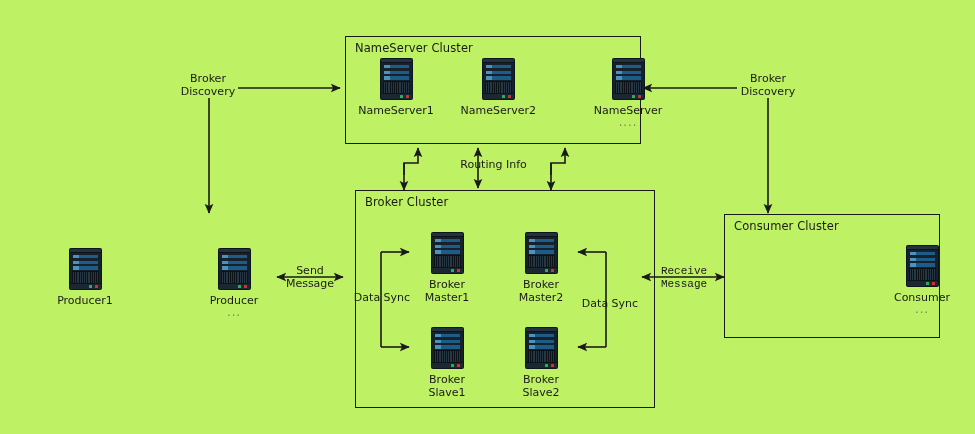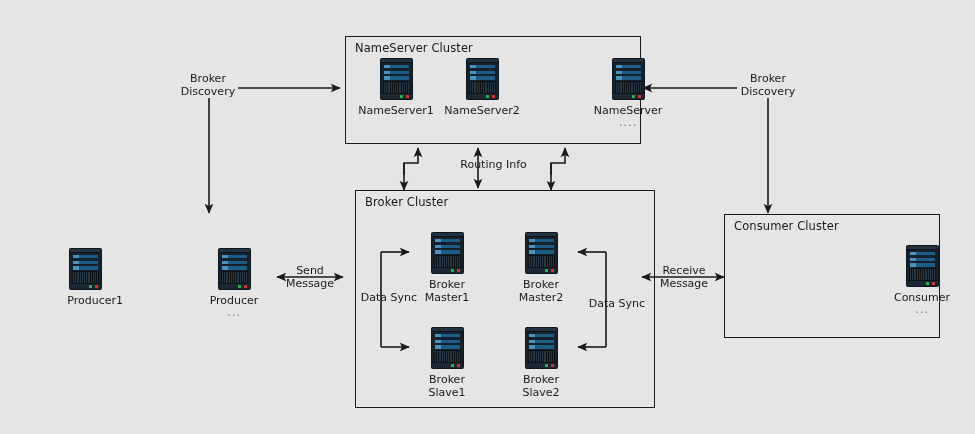--- a/index.html
+++ b/index.html
@@ -7,21 +7,21 @@
     padding: 0;
     background: #ffffff;
   }
   body {
     font-family: "DejaVu Sans", sans-serif;
   }
   #canvas {
     position: relative;
     width: 975px;
     height: 434px;
-    background: #e5e5e5;
+    background: #bef264;
     overflow: hidden;
   }
   svg.layer {
     position: absolute;
     left: 0;
     top: 0;
     width: 975px;
     height: 434px;
     pointer-events: none;
   }
@@ -123,21 +123,21 @@
   .server .led.red   { right: 3px; background: #d0342c; }
   
   .edge-label {
     position: absolute;
     font-size: 11px;
     color: #1a1a1a;
     line-height: 12.5px;
     text-align: center;
     white-space: nowrap;
   }
-  .edge-label.left-align { text-align: right; }
+  .edge-label.left-align { text-align: center; }
 </style>
 </head>
 <body>
 
 <div id="canvas">
 
   <svg class="layer" viewBox="0 0 975 434">
     <defs>
       <marker id="ah" viewBox="0 0 10 10" refX="9.2" refY="5" markerWidth="6.2" markerHeight="6.2" orient="auto-start-reverse">
         <path d="M 0 0.6 L 10 5 L 0 9.4 L 2.2 5 Z" fill="#1a1a1a"></path>
@@ -187,21 +187,21 @@
           <div class="bay"></div>
         </div>
       <div class="vents"></div>
         <div class="base"></div>
       <div class="led green"></div>
         <div class="led red"></div>
     </div>
     <div class="node-label">NameServer1</div>
     <div class="node-ellipsis"></div>
   </div>
-  <div class="node" style="left:444px; top:58px;">
+  <div class="node" style="left:460px; top:58px;text-align:right;">
     <div class="server">
       <div class="cap"></div>
       <div class="bays">
           <div class="bay"></div>
           <div class="bay"></div>
           <div class="bay"></div>
         </div>
       <div class="vents"></div>
         <div class="base"></div>
       <div class="led green"></div>
@@ -288,21 +288,21 @@
         </div>
       <div class="vents"></div>
         <div class="base"></div>
       <div class="led green"></div>
         <div class="led red"></div>
     </div>
     <div class="node-label">Broker</div>
     <div class="node-label">Slave2</div>
   </div>
 
-  <div class="node" style="left:47px; top:248px;text-align:right;">
+  <div class="node" style="left:47px; top:248px;">
     <div class="server">
       <div class="cap"></div>
       <div class="bays">
           <div class="bay"></div>
           <div class="bay"></div>
           <div class="bay"></div>
         </div>
       <div class="vents"></div>
         <div class="base"></div>
       <div class="led green"></div>
@@ -358,21 +358,21 @@
     <div>Discovery</div>
   </div>
 
   <div class="edge-label" style="left:436px; top:159px; width:115px;">Routing Info</div>
 
   <div class="edge-label" style="left:279px; top:265px; width:62px;">
     <div>Send</div>
     <div>Message</div>
   </div>
 
-  <div class="edge-label" style="left:648px; top:265px; width:72px;">
+  <div class="edge-label" style="left:648px; top:265px; width:72px;font-family:Liberation Mono, monospace;">
     <div>Receive</div>
     <div>Message</div>
   </div>
 
   <div class="edge-label left-align" style="left:347px; top:292px; width:70px;">Data Sync</div>
 
   <div class="edge-label left-align" style="left:575px; top:298px; width:70px;">Data Sync</div>
 
 </div>
 

